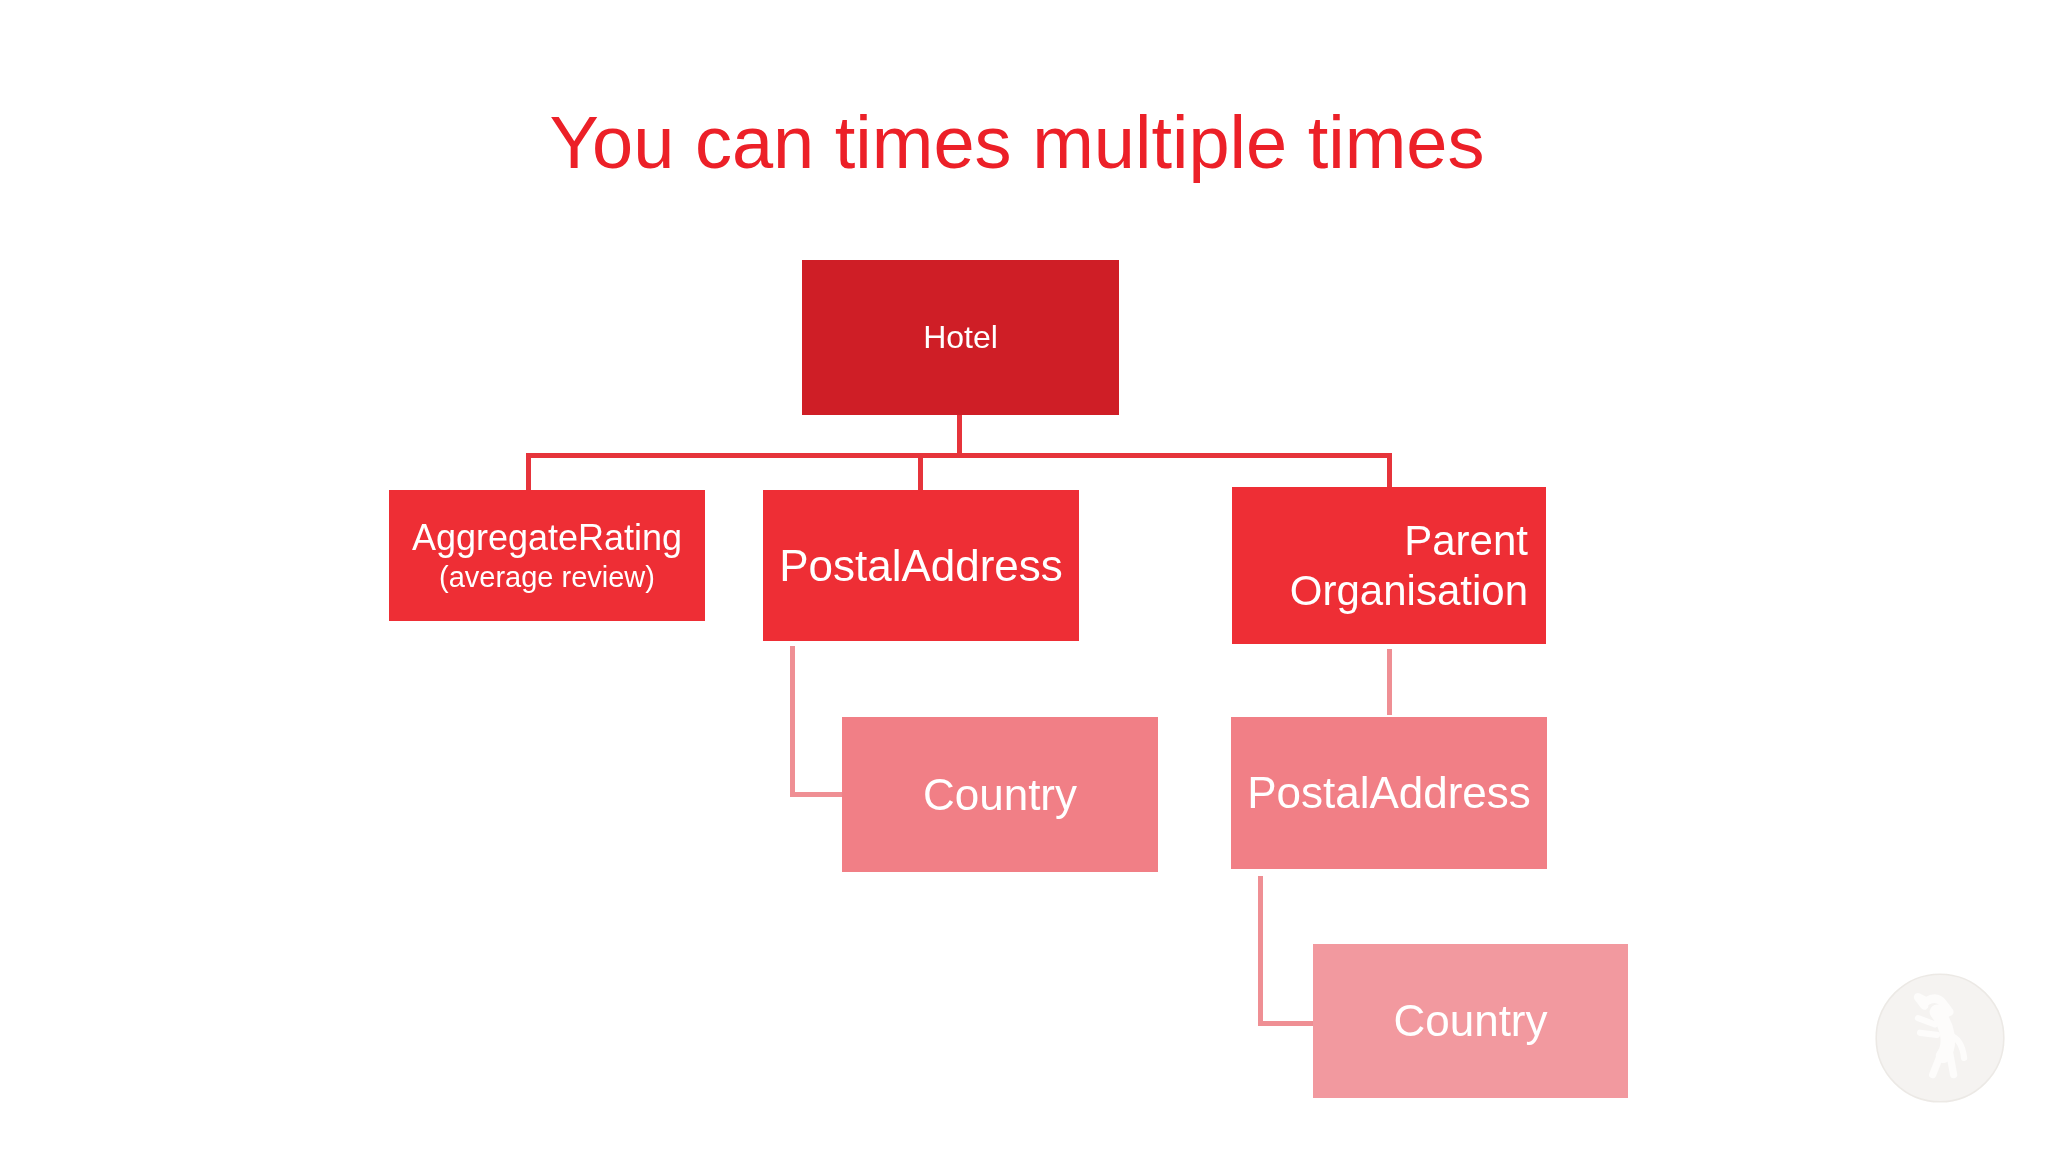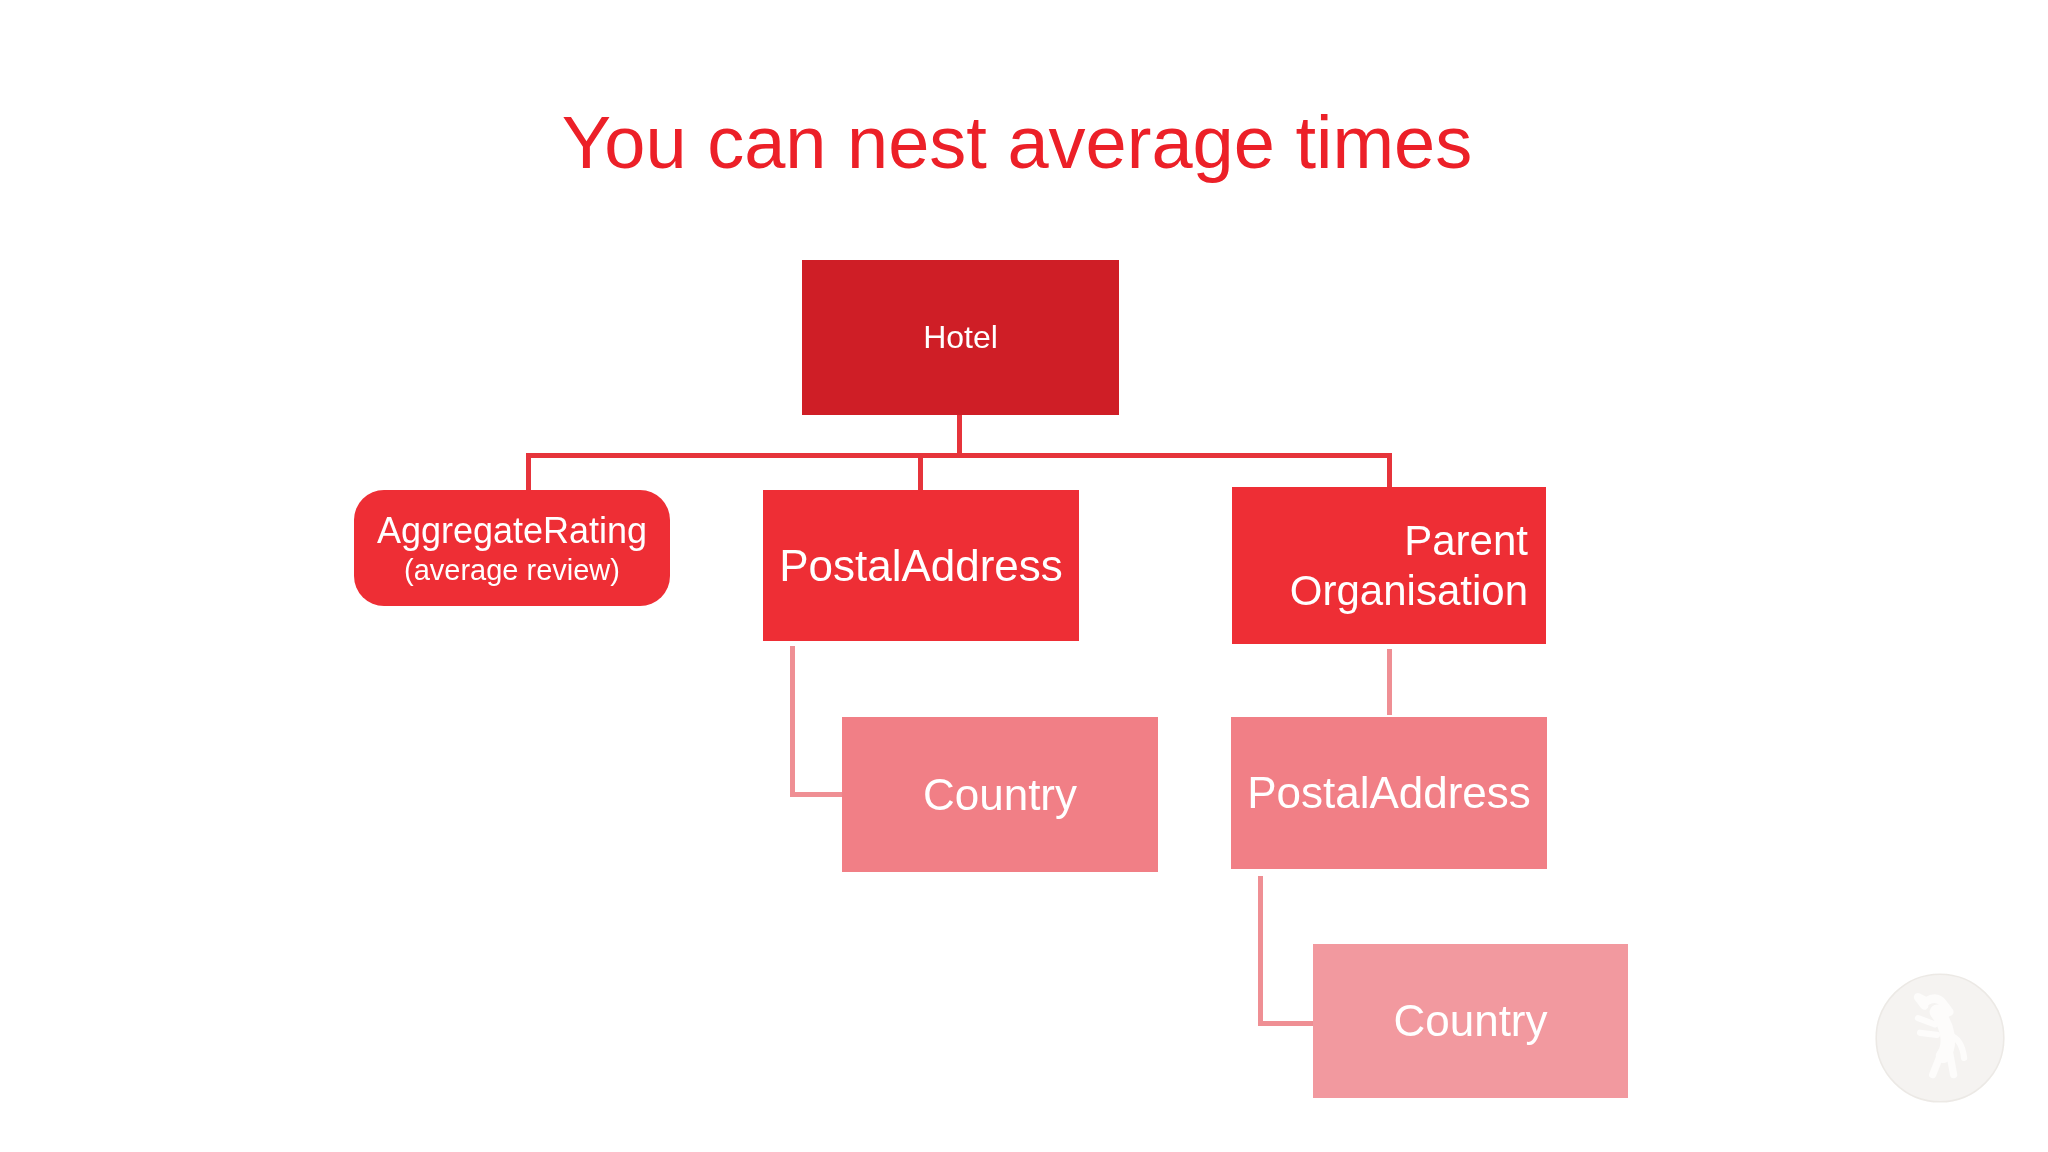--- a/index.html
+++ b/index.html
@@ -34,21 +34,21 @@
     justify-content: center;
     text-align: center;
     color: var(--c-node-text, #ffffff);
   }
   .lvl-root { background: var(--c-root, #cf1e26); }
   .lvl-2    { background: var(--c-level2, #ee2e35); }
   .lvl-3    { background: var(--c-level3, #f17f86); }
   .lvl-4    { background: var(--c-level4, #f2999f); }
 
   #node-hotel        { left: 802px;  top: 260px; width: 317px; height: 155px; font-size: 32px; }
-  #node-aggregate    { left: 354px;  top: 490px; width: 316px; height: 116px; font-size: 36px; border-radius: 30px; }
+  #node-aggregate    { left: 389px;  top: 490px; width: 316px; height: 131px; font-size: 36px; }
   #node-aggregate .sublabel { font-size: 29px; margin-top: 2px; }
   #node-postal1      { left: 763px;  top: 490px; width: 316px; height: 151px; font-size: 44px; }
   #node-parentorg    { left: 1232px; top: 487px; width: 314px; height: 157px; font-size: 42px; line-height: 1.18; }
   #node-parentorg .label { padding: 0 18px; text-align: right; }
   #node-country1     { left: 842px;  top: 717px; width: 316px; height: 155px; font-size: 44px; }
   #node-postal2      { left: 1231px; top: 717px; width: 316px; height: 152px; font-size: 44px; }
   #node-country2     { left: 1313px; top: 944px; width: 315px; height: 154px; font-size: 44px; }
 
   
   .line { position: absolute; }
@@ -75,21 +75,21 @@
     width: 136px;
     height: 136px;
     opacity: 0.9;
   }
 </style>
 </head>
 <body>
 
 <div class="stage">
 
-  <div class="slide-title">You can nest average times</div>
+  <div class="slide-title">You can times multiple times</div>
 
   <div class="line red" id="ln-hotel-stem"></div>
   <div class="line red" id="ln-rail"></div>
   <div class="line red" id="ln-drop-left"></div>
   <div class="line red" id="ln-drop-mid"></div>
   <div class="line red" id="ln-drop-right"></div>
 
   <div class="line pink" id="ln-elbow1-v"></div>
   <div class="line pink" id="ln-elbow1-h"></div>
   <div class="line pink" id="ln-parent-stem"></div>

